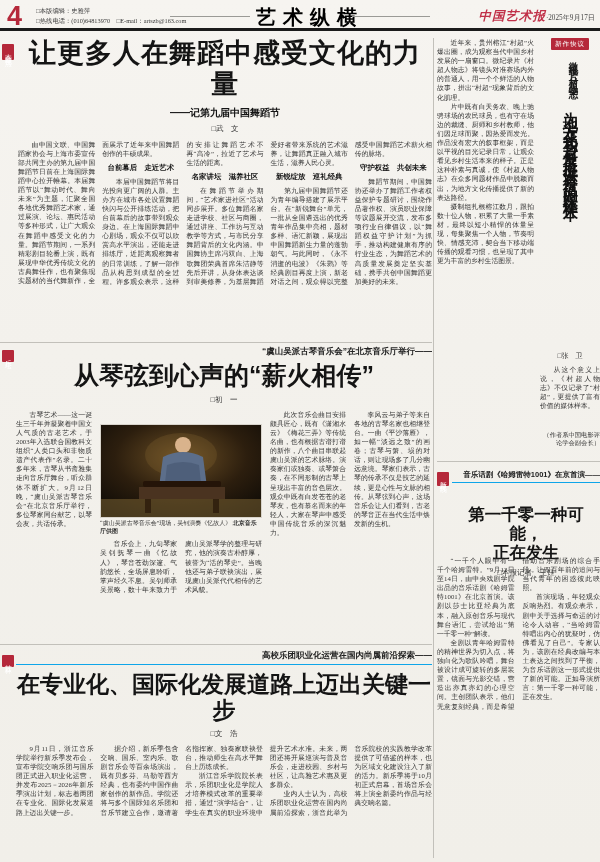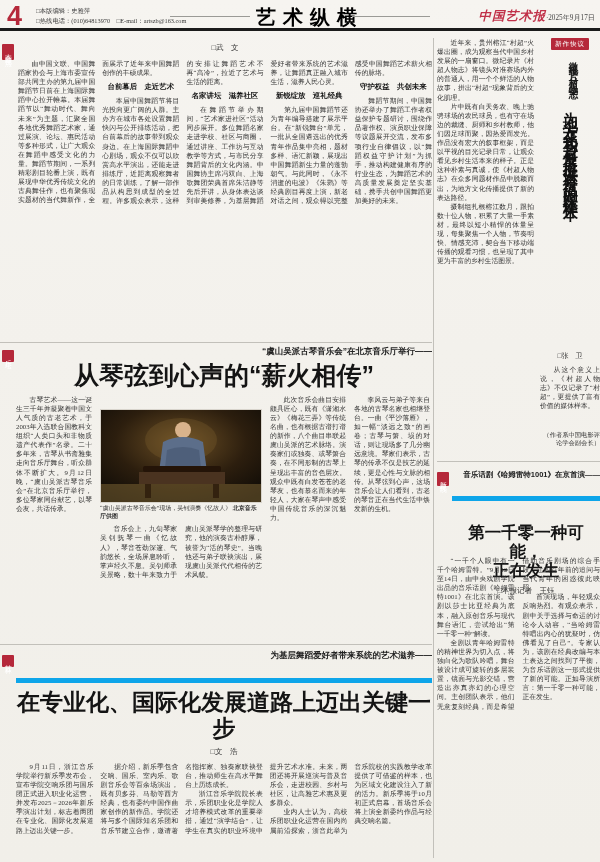--- a/index.html
+++ b/index.html
@@ -22,21 +22,21 @@
   .vlabel{
     background:#b5283a;color:#fff;writing-mode:vertical-rl;text-orientation:upright;
     font-family:"Liberation Sans",sans-serif;font-size:7px;letter-spacing:2px;
     padding:4px 2px;border-radius:1px;text-align:center;line-height:1.1;
   }
   .hlabel{
     background:#b5283a;color:#fff;font-family:"Liberation Sans",sans-serif;
     font-size:6.5px;letter-spacing:1px;padding:1.5px 4px;display:inline-block;border-radius:1px;
   }
   .eyebrow{font-family:"Liberation Sans",sans-serif;font-weight:bold;font-size:8.5px;color:#222;text-align:right;}
-  .eyebrow.lined{border-bottom:5px solid #0ea5e9;padding-bottom:16px;}
+  .eyebrow.lined{border-bottom:1px solid #0ea5e9;padding-bottom:2px;}
   .headline{font-family:"Liberation Sans",sans-serif;font-weight:bold;color:#141414;text-align:center;line-height:1.15;}
   .byline{font-size:7.5px;text-align:center;color:#333;}
   .bodytext{font-size:6.8px;line-height:1.34;text-align:justify;color:#343434;overflow:hidden;}
   .bodytext p{margin:0;text-indent:2em;}
   .bodytext p.subhead{font-family:"Liberation Sans",sans-serif;font-weight:bold;text-indent:0;text-align:center;font-size:7.4px;margin:5px 0 4px;color:#161616;}
   .cols5{column-count:5;column-gap:7px;}
   .cols2{column-count:2;column-gap:8px;}
   .divider{background:#c2c0ba;}
   
   .cc-wrap{display:flex;}
@@ -74,20 +74,22 @@
 <div class="abs head-line" style="left:352px;top:16px;width:78px;" data-interactable="false"></div>
 <div class="abs masthead" style="right:5px;top:8px;" data-interactable="false">
   <span class="logo" data-interactable="false">中国艺术报</span><span data-interactable="false">·2025年9月17日</span>
 </div>
 <div class="abs head-rule" style="left:0;top:28px;width:600px;height:3px;" data-interactable="false"></div>
 
 <div class="abs divider" style="left:433px;top:38px;width:1px;height:820px;" data-interactable="false"></div>
 
 <div class="abs vlabel" style="left:2px;top:44px;" data-interactable="false">本期视点</div>
 <div class="abs" style="left:18px;top:38px;width:414px;" data-interactable="false">
+  <div class="headline" style="font-size:27px;letter-spacing:1px;" data-interactable="false">让更多人在舞蹈中感受文化的力量</div>
+  <div class="headline" style="font-size:10px;margin-top:7px;" data-interactable="false">——记第九届中国舞蹈节</div>
   <div class="byline" style="margin-top:5px;" data-interactable="false">□武　文</div>
   <div class="bodytext cols5" style="margin-top:6px;height:238px;" data-interactable="false">
       <p>由中国文联、中国舞蹈家协会与上海市委宣传部共同主办的第九届中国舞蹈节日前在上海国际舞蹈中心拉开帷幕。本届舞蹈节以“舞动时代、舞向未来”为主题，汇聚全国各地优秀舞蹈艺术家，通过展演、论坛、惠民活动等多种形式，让广大观众在舞蹈中感受文化的力量。舞蹈节期间，一系列精彩剧目轮番上演，既有展现中华优秀传统文化的古典舞佳作，也有聚焦现实题材的当代舞新作，全面展示了近年来中国舞蹈创作的丰硕成果。</p>
       <p class="subhead">台前幕后　走近艺术</p>
       <p>本届中国舞蹈节将目光投向更广阔的人群。主办方在城市各处设置舞蹈快闪与公开排练活动，把台前幕后的故事带到观众身边。在上海国际舞蹈中心剧场，观众不仅可以欣赏高水平演出，还能走进排练厅，近距离观察舞者的日常训练，了解一部作品从构思到成型的全过程。许多观众表示，这样的安排让舞蹈艺术不再“高冷”，拉近了艺术与生活的距离。</p>
       <p class="subhead">名家讲坛　滋养社区</p>
       <p>在舞蹈节举办期间，“艺术家进社区”活动同步展开。多位舞蹈名家走进学校、社区与商圈，通过讲座、工作坊与互动教学等方式，与市民分享舞蹈背后的文化内涵。中国舞协主席冯双白、上海歌舞团荣典首席朱洁静等先后开讲，从身体表达谈到审美修养，为基层舞蹈爱好者带来系统的艺术滋养，让舞蹈真正融入城市生活，滋养人民心灵。</p>
       <p class="subhead">新锐绽放　巡礼经典</p>
       <p>第九届中国舞蹈节还为青年编导搭建了展示平台。在“新锐舞台”单元，一批从全国遴选出的优秀青年作品集中亮相，题材多样、语汇新颖，展现出中国舞蹈新生力量的蓬勃朝气。与此同时，《永不消逝的电波》《朱鹮》等经典剧目再度上演，新老对话之间，观众得以完整感受中国舞蹈艺术薪火相传的脉络。</p>
       <p class="subhead">守护权益　共创未来</p>
@@ -114,20 +116,21 @@
     <div class="cc-credit" data-interactable="false">（作者系中国电影评论学会副会长）</div>
   </div>
 </div>
 <div class="abs divider" style="left:437px;top:461px;width:163px;height:1px;" data-interactable="false"></div>
 
 <div class="abs divider" style="left:0;top:342px;width:432px;height:1px;" data-interactable="false"></div>
 <div class="abs vlabel" style="left:2px;top:350px;" data-interactable="false">乐坛</div>
 <div class="abs" style="left:16px;top:346px;width:416px;" data-interactable="false">
   <div class="eyebrow" data-interactable="false">“虞山吴派古琴音乐会”在北京音乐厅举行——</div>
   <div class="headline" style="font-size:25px;margin-top:3px;" data-interactable="false">从琴弦到心声的“薪火相传”</div>
+  <div class="byline" style="margin-top:5px;" data-interactable="false">□初　一</div>
   <div class="gq-body">
     <div class="gq-col bodytext" data-interactable="false">
         <p>古琴艺术——这一诞生三千年并凝聚着中国文人气质的古老艺术，于2003年入选联合国教科文组织“人类口头和非物质遗产代表作”名录。二十多年来，古琴从书斋雅集走向音乐厅舞台，听众群体不断扩大。9月12日晚，“虞山吴派古琴音乐会”在北京音乐厅举行，多位琴家同台献艺，以琴会友，共话传承。</p>
       </div>
     <div class="gq-mid" data-interactable="false">
       <div class="gq-photo" data-interactable="false">
         <svg width="160" height="92" viewBox="0 0 160 92" data-interactable="false">
           <defs>
             <radialGradient id="glow" cx="50%" cy="35%" r="75%">
               <stop offset="0%" stop-color="#6b4f25"></stop>
@@ -173,21 +176,21 @@
 </div>
 <div class="abs bodytext cols2" style="left:437px;top:556px;width:163px;height:300px;" data-interactable="false">
     <p>“一千个人眼中有一千个哈姆雷特。”9月12日至14日，由中央戏剧学院出品的音乐话剧《哈姆雷特1001》在北京首演。该剧以莎士比亚经典为底本，融入原创音乐与现代舞台语汇，尝试给出“第一千零一种”解读。</p>
     <p>全剧以青年哈姆雷特的精神世界为切入点，将独白化为歌队吟唱，舞台被设计成可旋转的多层装置，镜面与光影交错，营造出亦真亦幻的心理空间。主创团队表示，他们无意复刻经典，而是希望借助音乐剧场的综合手段，让四百年前的追问与当代青年的困惑彼此映照。</p>
     <p>首演现场，年轻观众反响热烈。有观众表示，剧中关于选择与命运的讨论令人动容，“当哈姆雷特唱出内心的犹疑时，仿佛看见了自己”。专家认为，该剧在经典改编与本土表达之间找到了平衡，为音乐话剧这一形式提供了新的可能。正如导演所言：第一千零一种可能，正在发生。</p>
   </div>
 
 <div class="abs divider" style="left:0;top:644px;width:432px;height:1px;" data-interactable="false"></div>
 <div class="abs vlabel" style="left:2px;top:655px;" data-interactable="false">艺林</div>
 <div class="abs" style="left:16px;top:650px;width:416px;" data-interactable="false">
-  <div class="eyebrow lined" data-interactable="false">为基层舞蹈爱好者带来系统的艺术滋养——</div>
+  <div class="eyebrow lined" data-interactable="false">高校乐团职业化运营在国内尚属前沿探索——</div>
   <div class="headline" style="font-size:23px;margin-top:6px;" data-interactable="false">在专业化、国际化发展道路上迈出关键一步</div>
   <div class="byline" style="margin-top:5px;" data-interactable="false">□文　浩</div>
   <div class="bodytext cols5" style="margin-top:5px;height:142px;" data-interactable="false">
       <p>9月11日，浙江音乐学院举行新乐季发布会，宣布学院交响乐团与国乐团正式进入职业化运营，并发布2025－2026年新乐季演出计划，标志着两团在专业化、国际化发展道路上迈出关键一步。</p>
       <p>据介绍，新乐季包含交响、国乐、室内乐、歌剧音乐会等百余场演出，既有贝多芬、马勒等西方经典，也有委约中国作曲家创作的新作品。学院还将与多个国际知名乐团和音乐节建立合作，邀请著名指挥家、独奏家联袂登台，推动师生在高水平舞台上历练成长。</p>
       <p>浙江音乐学院院长表示，乐团职业化是学院人才培养模式改革的重要举措，通过“演学结合”，让学生在真实的职业环境中提升艺术水准。未来，两团还将开展巡演与普及音乐会，走进校园、乡村与社区，让高雅艺术惠及更多群众。</p>
       <p>业内人士认为，高校乐团职业化运营在国内尚属前沿探索，浙音此举为音乐院校的实践教学改革提供了可借鉴的样本，也为区域文化建设注入了新的活力。新乐季将于10月初正式启幕，首场音乐会将上演全新委约作品与经典交响名篇。</p>
     </div>
 </div>
 

